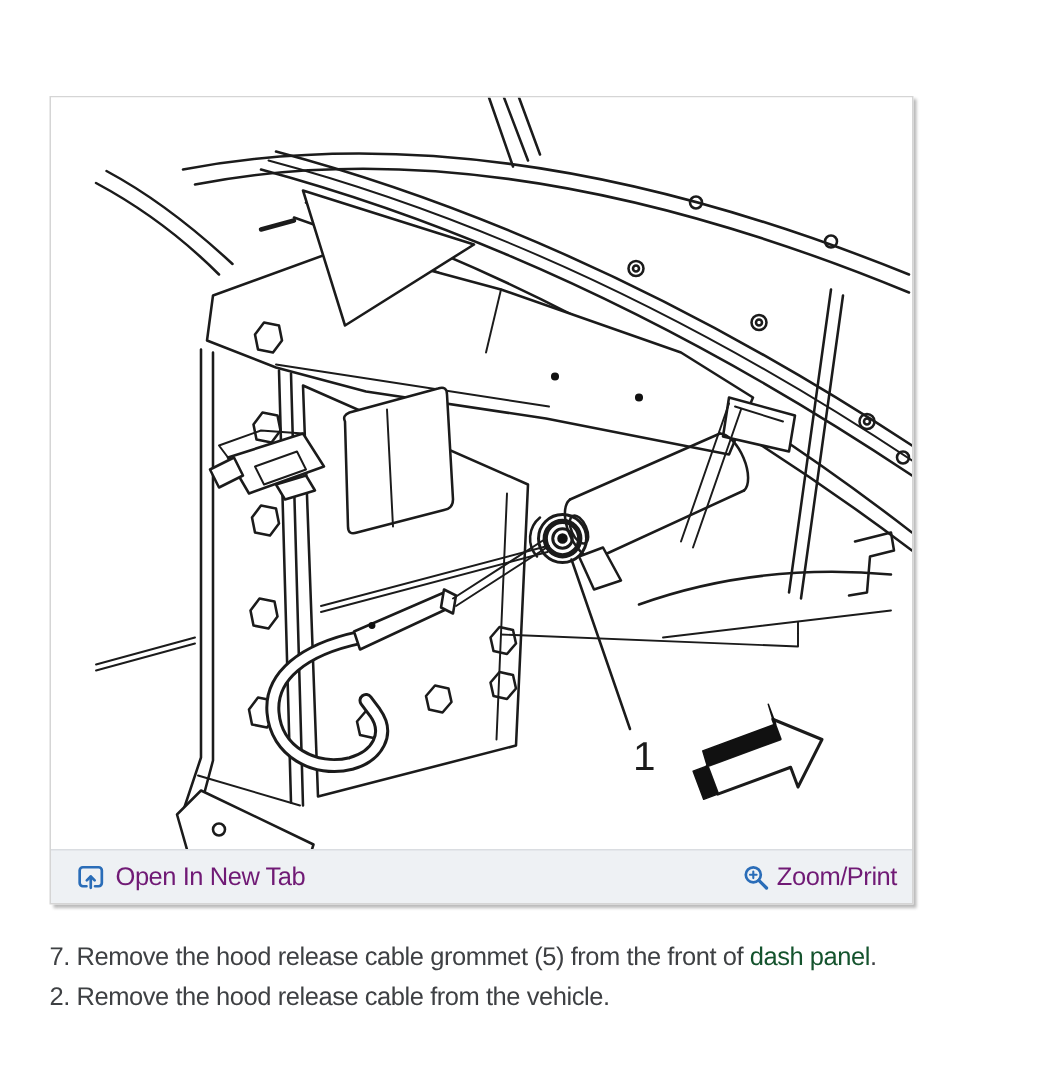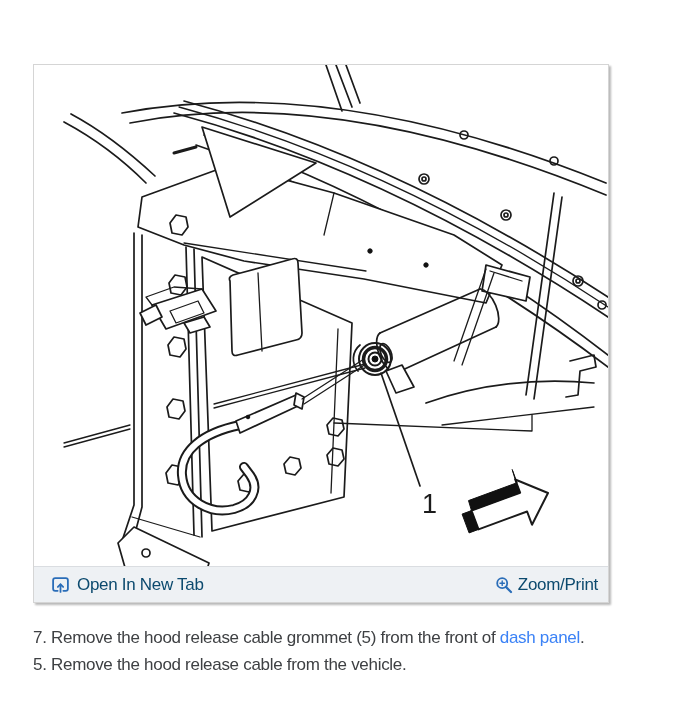--- a/index.html
+++ b/index.html
@@ -5,36 +5,36 @@
   html,body{margin:0;padding:0;background:#ffffff;}
   body{
     width:691px;height:717px;overflow:hidden;
     font-family:"Liberation Sans","DejaVu Sans",sans-serif;
     color:#3e4043;
     letter-spacing:-0.3px;
   }
   .content{padding-left:33px;padding-top:14px;}
   .step{font-size:17px;line-height:27px;color:#3e4043;}
   .step-6{margin:0 0 0 0;}
-  a.link, .link{color:#3b82f6;text-decoration:none;cursor:pointer;}
+  a.link, .link{color:#14532d;text-decoration:none;cursor:pointer;}
   
   .viewer{
     margin-top:50px;
     width:574px;
     border:1px solid #d5d5d5;
     box-shadow:2px 2px 2px rgba(0,0,0,0.28);
     background:#ffffff;
   }
   .viewer-image{width:574px;height:501px;background:#ffffff;overflow:hidden;}
   .viewer-bar{
     height:36px;background:#eef1f4;border-top:1px solid #dadde1;
     display:flex;align-items:center;justify-content:space-between;
     padding:0 10px 0 17px;box-sizing:border-box;
   }
-  .bar-link{display:flex;align-items:center;gap:7px;font-size:17px;color:#0c4a6e;cursor:pointer;}
+  .bar-link{display:flex;align-items:center;gap:7px;font-size:17px;color:#701a75;cursor:pointer;}
   .bar-link svg{display:block;}
   .steps-after{margin-top:21px;}
   .diagram-stroke{stroke:#1b1b1b;fill:none;stroke-width:1.7;stroke-linecap:round;stroke-linejoin:round;}
   .diagram-white{stroke:#1b1b1b;fill:#ffffff;stroke-width:1.7;stroke-linejoin:round;}
   .diagram-black{fill:#111111;stroke:#111111;stroke-width:1;stroke-linejoin:round;}
   .thin{stroke-width:1.3;}
 </style>
 </head>
 <body>
 
@@ -179,16 +179,16 @@
         </span>
         <span>Zoom/Print</span>
       </span>
     </div>
   </div>
 
   <div class="steps-after">
     <div class="step">
       <span>7. Remove the hood release cable grommet (5) from the front of </span><span class="link">dash panel</span><span>.</span>
     </div>
-    <div class="step">5. Remove the hood release cable from the vehicle.</div>
+    <div class="step">2. Remove the hood release cable from the vehicle.</div>
   </div>
 
 </div>
 
 </body></html>

